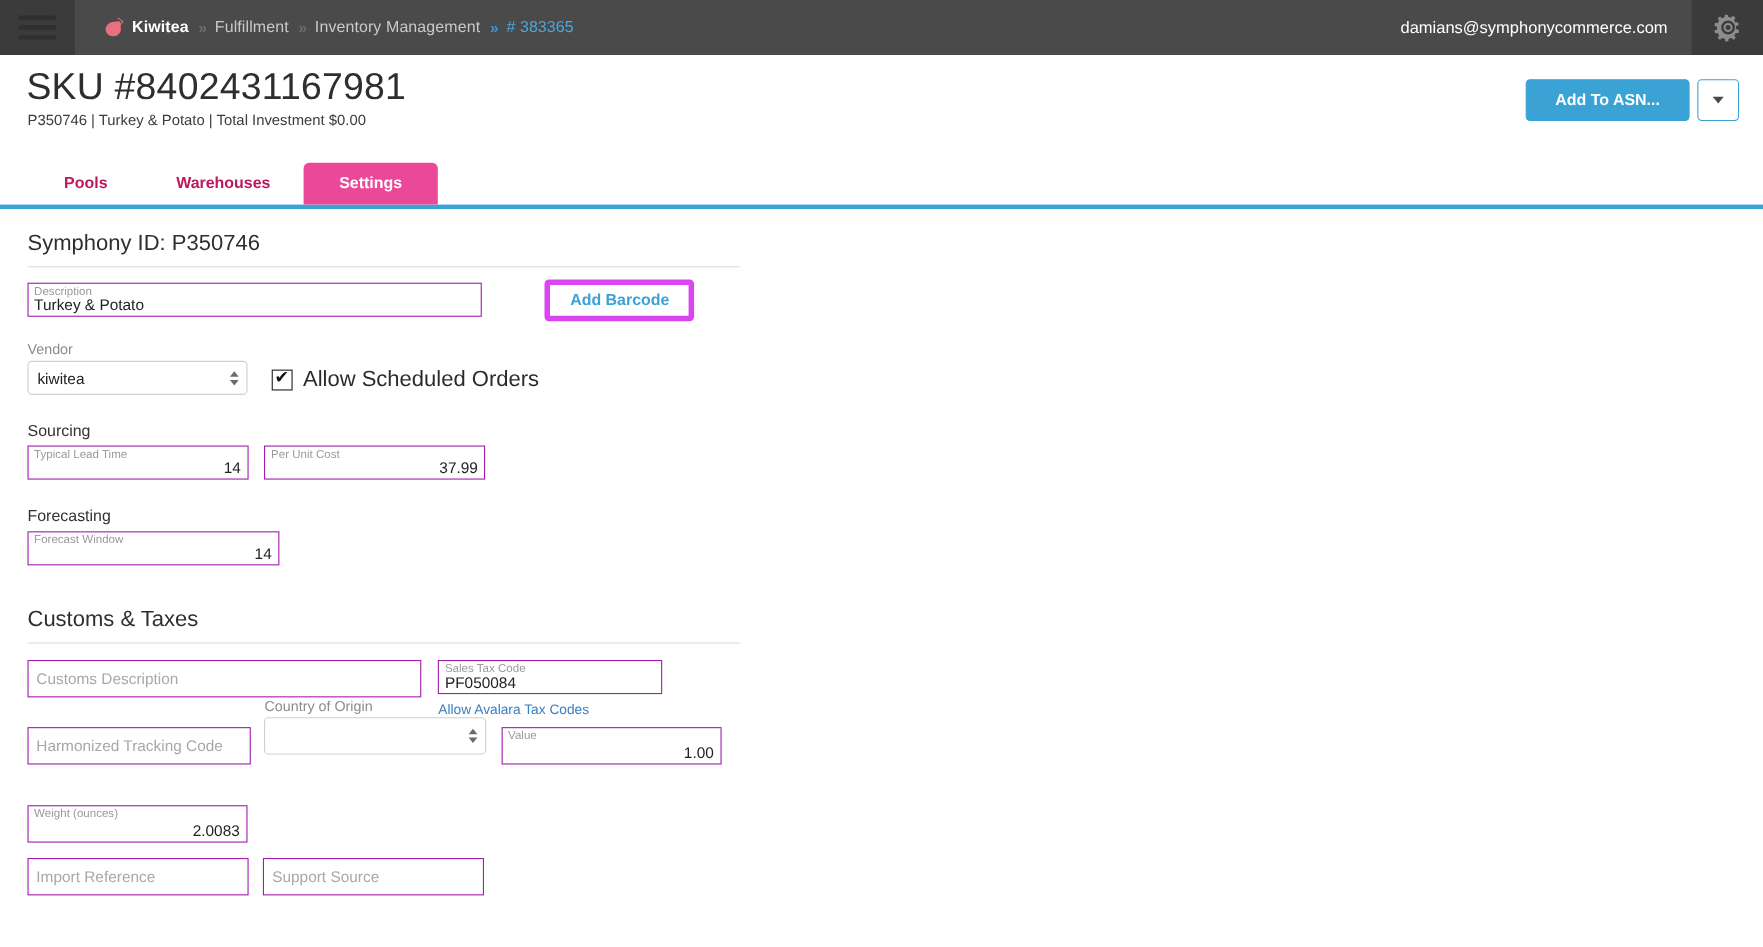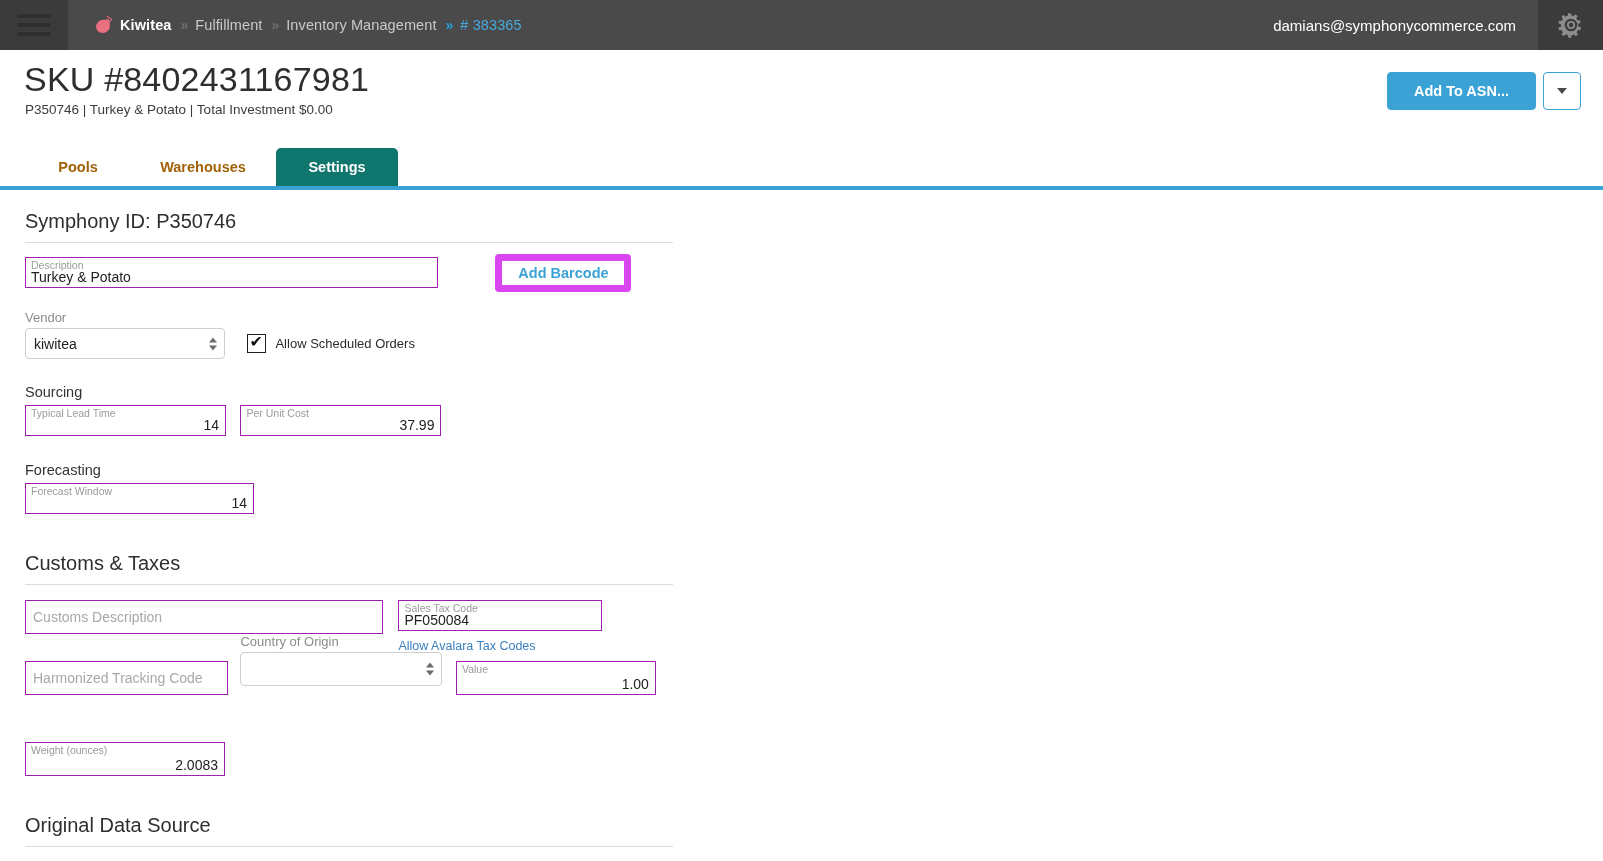--- a/index.html
+++ b/index.html
@@ -119,24 +119,24 @@
   .tabbar {
     position: absolute; top: 148px; left: 0;
     width: 1603px; height: 42px;
     border-bottom: 4px solid #3ba2d6;
   }
   .tab {
     position: absolute; bottom: 0;
     height: 38px;
     display: flex; align-items: center; justify-content: center;
     font-size: 14.5px; font-weight: bold;
-    color: #a16207; cursor: pointer;
+    color: #be185d; cursor: pointer;
     border-radius: 5px 5px 0 0;
   }
-  .tab.selected { background: #0f766e; color: #ffffff; margin-top: 28px; }
+  .tab.selected { background: #ec4899; color: #ffffff; margin-top: 28px; }
 
   
   .body-wrap { position: absolute; top: 192px; left: 0; width: 1603px; }
 
   .section-title {
     font-size: 20px; color: #2e2e2e; font-weight: 300;
     padding-bottom: 9px; margin: 0;
     border-bottom: 1px solid #dcdcdc;
     width: 648px; margin-left: 25px;
   }
@@ -194,21 +194,21 @@
   }
   .spin i {
     display: block; width: 0; height: 0;
     border-left: 4px solid transparent;
     border-right: 4px solid transparent;
   }
   .spin i.up { border-bottom: 5px solid #6b6b6b; }
   .spin i.dn { border-top: 5px solid #6b6b6b; }
 
   .btn-outline {
-    border: 7px solid #d946ef; border-radius: 4px;
+    border: 5px solid #d946ef; border-radius: 4px;
     background: #fff; color: #3ba2d6;
     font-size: 14.5px; font-weight: bold;
     height: 38px; display: inline-flex;
     align-items: center; justify-content: center;
     cursor: pointer; white-space: nowrap;
   }
 
   .chk-wrap {
     display: inline-flex; align-items: center; gap: 9px;
     vertical-align: top;
@@ -216,21 +216,21 @@
   .chkbox {
     width: 19px; height: 19px;
     border: 1.5px solid #1f1f1f; background: #fff;
     position: relative; cursor: pointer;
   }
   .chkbox::after {
     content: "✔"; position: absolute;
     left: 1px; top: -3px;
     font-size: 16px; color: #111; line-height: 19px;
   }
-  .chk-label { font-size: 13px; color: #2b2b2b; }
+  .chk-label { font-size: 20px; color: #2b2b2b; }
 
   .tlink {
     font-size: 12.5px; color: #3a7fc1;
     text-decoration: none; cursor: pointer;
   }
 </style>
 </head>
 <body>
 
 <div class="topbar">
@@ -361,28 +361,27 @@
             <i class="dn"></i>
           </span>
       </div>
     </div>
     <div class="field tall" style="width:200px; margin-left:9px;">
       <span class="flabel">Value</span>
       <span class="fval right">1.00</span>
     </div>
   </div>
 
-  <div class="row" style="margin-top:29px;">
+  <div class="row" style="margin-top:19px;">
     <div class="field tall" style="width:200px;">
       <span class="flabel">Weight (ounces)</span>
       <span class="fval right">2.0083</span>
     </div>
   </div>
 
-  <div class="section-title" style="margin-top:38px;">Original Data Source</div>
 
   <div class="row" style="margin-top:14px;">
     <div class="field tall" style="width:201px;">
       <span class="fph">Import Reference</span>
     </div>
     <div class="field tall" style="width:201px; margin-left:9px;">
       <span class="fph">Support Source</span>
     </div>
   </div>
 

